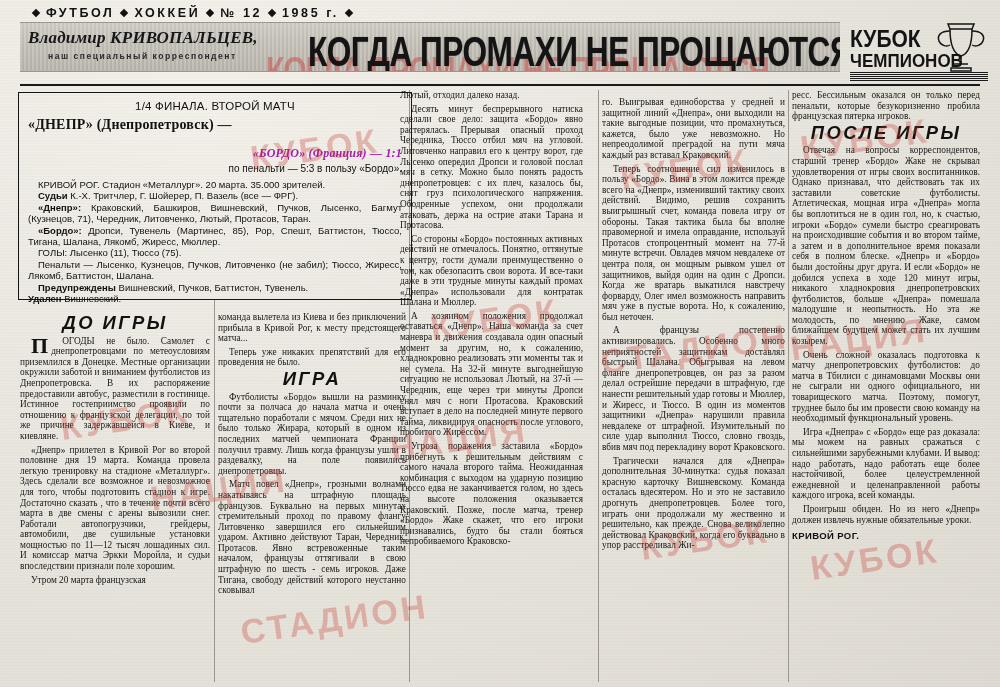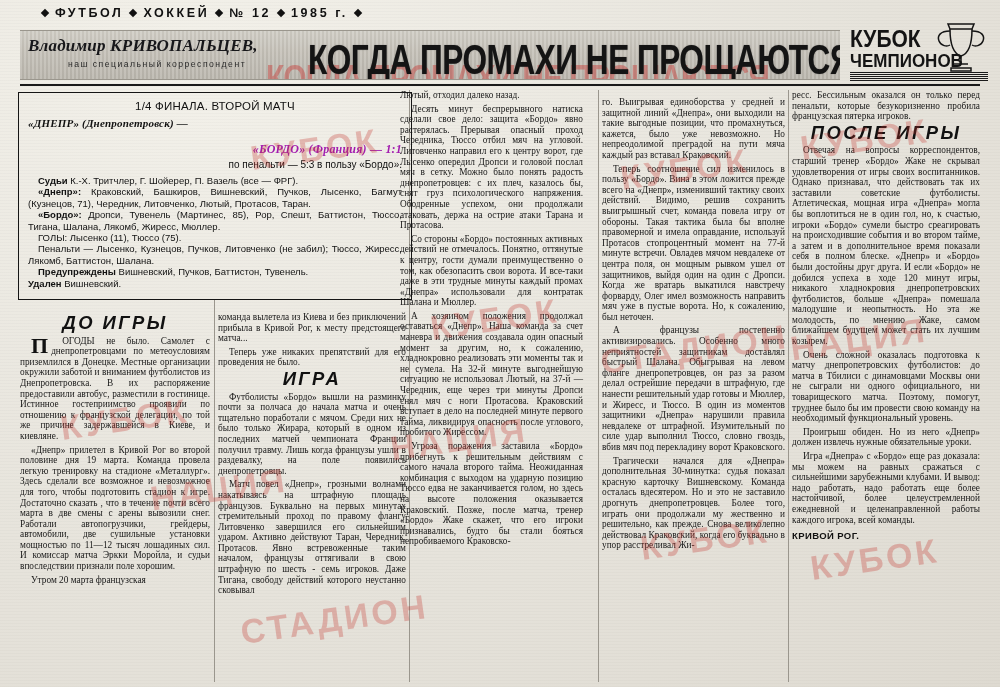--- a/index.html
+++ b/index.html
@@ -15,54 +15,54 @@
     position:absolute;inset:0;
     background:
       repeating-linear-gradient(0deg, rgba(0,0,0,0.018) 0px, rgba(0,0,0,0.018) 1px, rgba(255,255,255,0) 1px, rgba(255,255,255,0) 3px),
       radial-gradient(ellipse at 20% 10%, #f3f1ea 0%, #e6e3db 60%, #dedad1 100%);
     pointer-events:none;
   }
   .page{position:absolute;inset:0;padding:0;}
 
   
   .masthead{
-    position:absolute;left:13px;top:4px;width:823px;height:22px;
+    position:absolute;left:4px;top:4px;width:823px;height:22px;
   }
   .mh-line{
     position:absolute;left:22px;top:2px;
     font-family:"Liberation Sans", sans-serif;
     font-weight:bold;font-size:12.5px;letter-spacing:2.6px;
     color:#111;white-space:nowrap;
   }
   .dia{display:inline-block;transform:rotate(45deg);width:6px;height:6px;background:#111;margin:0 7px 0 7px;vertical-align:1px;}
 
   
   .band{
-    position:absolute;left:20px;top:30px;width:820px;height:48px;
+    position:absolute;left:20px;top:22px;width:820px;height:48px;
     background:linear-gradient(180deg,#cfccc4 0%,#c3bfb6 45%,#b9b5ac 100%);
     border-top:1px solid #9a968d;border-bottom:1px solid #9a968d;
     overflow:hidden;
   }
   .band:before{
     content:"";position:absolute;inset:0;
     background:repeating-linear-gradient(90deg, rgba(255,255,255,0.22) 0 2px, rgba(0,0,0,0.05) 2px 4px);
     opacity:.6;
   }
   .byline{
     position:absolute;left:8px;top:5px;z-index:3;
   }
   .byline .b1{
     font-family:"Liberation Serif", serif;
     font-style:italic;font-weight:bold;font-size:17px;color:#17171a;
     letter-spacing:.2px;white-space:nowrap;
   }
   .byline .b2{
     font-family:"Liberation Sans", sans-serif;
-    font-size:8.6px;font-weight:normal;letter-spacing:1.5px;color:#2a2a2a;
-    margin-top:3px;margin-left:20px;white-space:nowrap;padding-left:20px;
+    font-size:8.6px;font-weight:bold;letter-spacing:1.5px;color:#2a2a2a;
+    margin-top:3px;margin-left:20px;white-space:nowrap;
   }
   .hl-ghost{
     position:absolute;left:246px;top:26px;z-index:2;
     font-family:"Liberation Sans", sans-serif;
     font-weight:bold;font-size:30px;color:rgba(200,60,55,0.45);
     letter-spacing:-1px;white-space:nowrap;
     transform:scaleY(1.25);transform-origin:left top;
   }
   .headline{
     position:absolute;left:288px;top:4px;z-index:4;
@@ -108,22 +108,22 @@
     position:absolute;left:18px;top:92px;width:394px;height:208px;
     border:1.6px solid #151515;background:transparent;
     box-sizing:border-box;padding:7px 9px 5px 9px;
   }
   .mb-title{
     font-family:"Liberation Sans", sans-serif;font-size:11.5px;color:#111;
     text-align:center;margin-bottom:5px;letter-spacing:.2px;
   }
   .mb-title b{font-weight:normal;}
   .mb-t1{
-    font-family:"Liberation Serif", serif;font-style:italic;font-weight:bold;
-    font-size:11px;color:#111;letter-spacing:.2px;
+    font-family:"Liberation Serif", serif;font-weight:bold;
+    font-size:14px;color:#111;letter-spacing:.2px;
   }
   .mb-t2{
     font-family:"Liberation Serif", serif;font-style:italic;font-weight:bold;
     font-size:12px;color:#a21caf;text-align:right;margin-top:13px;letter-spacing:.2px;
   }
   .mb-pen{
     font-family:"Liberation Sans", sans-serif;font-size:10px;
     text-align:right;margin-top:2px;color:#111;
   }
   .mb-body{
@@ -213,20 +213,21 @@
 
   <div class="matchbox">
     <div class="mb-title">
       <b>1/4 ФИНАЛА.</b>
       <span>ВТОРОЙ МАТЧ</span>
     </div>
     <div class="mb-t1">«ДНЕПР» (Днепропетровск) —</div>
     <div class="mb-t2">«БОРДО» (Франция) — 1:1</div>
     <div class="mb-pen">по пенальти — 5:3 в пользу «Бордо».</div>
     <div class="mb-body">
+      <p>КРИВОЙ РОГ. Стадион «Металлург». 20 марта. 35.000 зрителей.</p>
       <p><b>Судьи</b> <span>К.-Х. Тритчлер, Г. Шойерер, П. Вазель (все — ФРГ).</span></p>
       <p><b>«Днепр»:</b> <span>Краковский, Башкиров, Вишневский, Пучков, Лысенко, Багмут (Кузнецов, 71), Чередник, Литовченко, Лютый, Протасов, Таран.</span></p>
       <p><b>«Бордо»:</b> <span>Дропси, Тувенель (Мартинес, 85), Рор, Спешт, Баттистон, Тюссо, Тигана, Шалана, Лякомб, Жиресс, Мюллер.</span></p>
       <p><span>ГОЛЫ:</span> <span>Лысенко (11), Тюссо (75).</span></p>
       <p><span>Пенальти —</span> <span>Лысенко, Кузнецов, Пучков, Литовченко (не забил); Тюссо, Жиресс, Лякомб, Баттистон, Шалана.</span></p>
       <p><b>Предупреждены</b> <span>Вишневский, Пучков, Баттистон, Тувенель.</span></p>
       <p class="noind"><b>Удален</b> <span>Вишневский.</span></p>
     </div>
   </div>
 
@@ -258,22 +259,22 @@
     <p>Теперь  соотношение сил изменилось в пользу  «Бордо». Вина в этом ложится  прежде всего на «Днепр», изменивший тактику своих действий. Видимо,  решив сохранить выигрышный счет, команда повела игру от обороны. Такая тактика была бы вполне правомерной и имела  оправдание, используй Протасов стопроцентный момент на 77-й минуте  встречи. Овладев мячом невдалеке  от центра поля, он мощным  рывком  ушел от защитников,  выйдя один на один с Дропси. Когда же вратарь выкатился навстречу  форварду,  Олег имел возможность  направить мяч уже в пустые ворота. Но, к сожалению, был неточен.</p>
     <p>А французы  постепенно активизировались. Особенно много неприятностей защитникам  доставлял быстрый Шалана.  Обыгрывая  на левом фланге днепропетровцев, он раз за разом делал  острейшие передачи в  штрафную,  где нанести решительный удар готовы и Мюллер, и Жиресс, и Тюссо. В один из моментов защитники «Днепра» нарушили  правила  невдалеке  от штрафной. Изумительный по силе удар  выполнил Тюссо,  словно гвоздь, вбив мяч под перекладину ворот Краковского.</p>
     <p>Трагически начался для «Днепра»  дополнительная 30-минутка: судья показал красную карточку Вишневскому. Команда осталась вдесятером. Но и это не заставило дрогнуть днепропетровцев. Более того, играть они продолжали му жественно и решительно, как прежде. Снова великолепно действовал Краковский, когда его буквально в упор расстреливал Жи-</p>
   </div>
 
   <div class="col" id="col5">
     <p style="text-indent:0;">ресс. Бессильным  оказался он только перед  пенальти, которые безукоризненно пробила французская пятерка игроков.</p>
     <div class="sechead">ПОСЛЕ ИГРЫ</div>
     <p>Отвечая на вопросы  корреспондентов, старший  тренер  «Бордо» Жаке не скрывал  удовлетворения от игры своих воспитанников. Однако  признавал,  что действовать так их заставили советские футболисты. Атлетическая,  мощная игра «Днепра» могла  бы воплотиться не в один  гол, но,  к счастью, игроки «Бордо»  сумели  быстро среагировать  на  происходившие события и во втором  тайме, а затем и в дополнительное время показали себя в полном  блеске. «Днепр» и «Бордо» были достойны друг друга. И если «Бордо» не добился успеха в ходе 120 минут игры, никакого  хладнокровия днепропетровских  футболистов, больше «Днепра» помешала малодушие и неопытность. Но эта же молодость, по мнению Жаке, самом ближайшем будущем может стать их лучшим козырем.</p>
     <p>Очень  сложной  оказалась подготовка к матчу днепропетровских футболистов:  до матча в Тбилиси с динамовцами Москвы они не сыграли ни одного  официального, ни товарищеского матча. Поэтому, помогут, труднее было бы им провести свою команду на необходимый функциональный уровень.</p>
+    <p>Игра «Днепра» с «Бордо» еще раз доказала: мы можем на равных сражаться с сильнейшими зарубежными клубами. И вывод: надо работать, надо работать еще более настойчивой, более целеустремленной ежедневной и целенаправленной работы каждого игрока, всей команды.</p>
     <p>Проигрыш обиден.  Но из него «Днепр» должен извлечь нужные обязательные уроки.</p>
-    <p>Игра «Днепра» с «Бордо» еще раз доказала: мы можем на равных сражаться с сильнейшими зарубежными клубами. И вывод: надо работать, надо работать еще более настойчивой, более целеустремленной ежедневной и целенаправленной работы каждого игрока, всей команды.</p>
     <div class="signoff">КРИВОЙ РОГ.</div>
   </div>
 
   <div class="wm">
     <span style="left:60px;top:400px;transform:rotate(-8deg);">КУБОК</span>
     <span style="left:150px;top:470px;transform:rotate(-8deg);">НАЦИЯ</span>
     <span style="left:240px;top:600px;transform:rotate(-8deg);">СТАДИОН</span>
     <span style="left:430px;top:300px;transform:rotate(-8deg);">КУБОК</span>
     <span style="left:390px;top:420px;transform:rotate(-8deg);">НАЦИЯ</span>
     <span style="left:620px;top:150px;transform:rotate(-8deg);">КУБОК</span>

